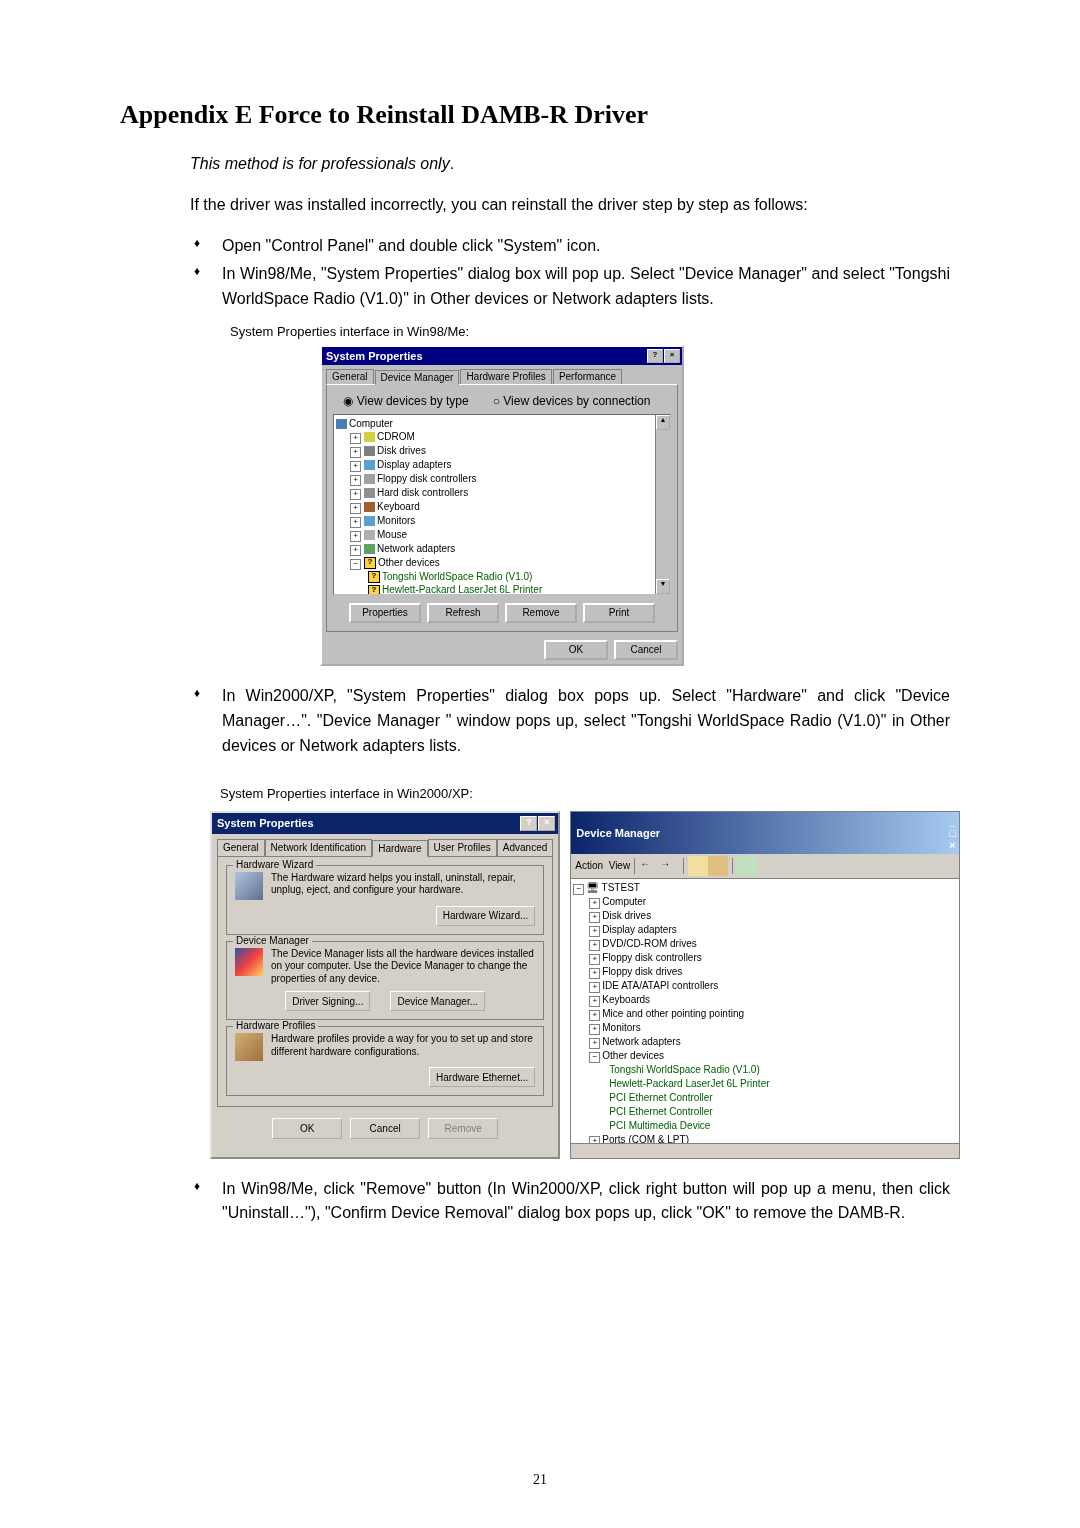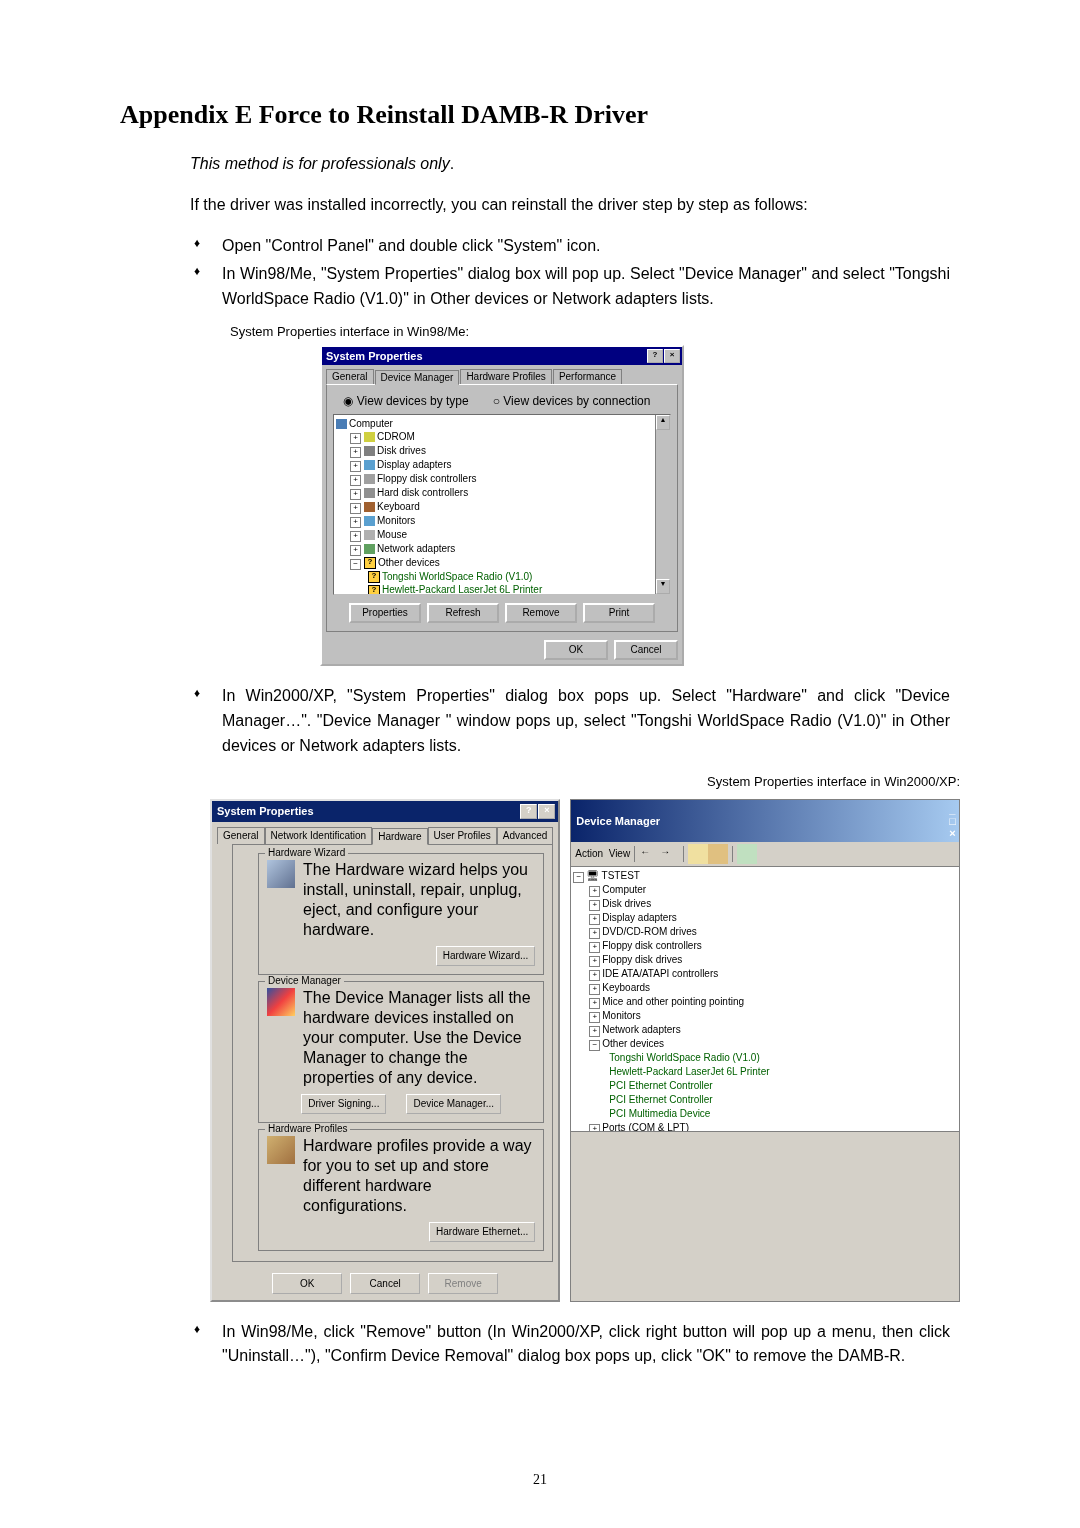--- a/index.html
+++ b/index.html
@@ -121,26 +121,26 @@
   }
   .xpdlg .xptitle {
     background:#0a246a; color:#fff; display:flex; justify-content:space-between; align-items:center;
     padding:3px 3px 3px 5px; font-weight:bold; font-size:11px;
   }
   .xpdlg .btns{display:flex; gap:1px;}
   .xpdlg .btn{width:15px;height:13px;background:#d4d0c8;border:1px outset #fff;font-size:9px;text-align:center;line-height:11px;}
   .xptabs{display:flex; padding:5px 5px 0 5px;}
   .xptab{padding:2px 5px;border:1px solid #808080;border-bottom:none;background:#d4d0c8;margin-right:0;font-size:10px; white-space:nowrap;}
   .xptab.active{background:#d4d0c8;position:relative;top:1px;border-bottom:1px solid #d4d0c8;}
-  .xpcontent{margin:0 5px 5px 20px;border:1px solid #808080;padding:8px 8px 4px 25px;}
+  .xpcontent{margin:0 5px 5px 5px;border:1px solid #808080;padding:8px 8px 4px 8px;}
   .groupbox{border:1px solid #808080;margin-bottom:6px;padding:6px 8px 8px 8px;position:relative;}
   .groupbox .gtitle{position:absolute;top:-7px;left:6px;background:#d4d0c8;padding:0 3px;font-size:10px;}
   .grow{display:flex;align-items:flex-start;gap:8px;}
   .gicon{width:28px;height:28px;flex:0 0 28px;}
-  .gtext{flex:1;font-size:16px;line-height:1.25;}
+  .gtext{flex:1;font-size:10px;line-height:1.25;}
   .gbtn{height:20px;border:1px outset #fff;background:#d4d0c8;font-size:10px;padding:0 6px;}
   .btnline{display:flex;justify-content:flex-end;gap:6px;margin-top:6px;}
   .btnline2{display:flex;justify-content:center;gap:20px;margin-top:6px;}
   .xpokrow{display:flex;justify-content:center;gap:8px;padding:6px;}
   .xpokrow .b{width:70px;height:21px;border:1px outset #fff;background:#d4d0c8;font-size:10px;}
   .xpokrow .b.dis{color:#808080;}
 
   
   .dmwin{width:480px;font-family:Tahoma,sans-serif;font-size:10px;border:1px solid #808080;background:#d4d0c8;}
   .dmwin .dmtitle{background:linear-gradient(to right,#0a246a,#a6caf0);color:#fff;display:flex;justify-content:space-between;align-items:center;padding:3px 3px 3px 5px;font-weight:bold;font-size:11px;}
@@ -226,21 +226,21 @@
         <button class="b">OK</button>
         <button class="b">Cancel</button>
       </div>
     </div>
   </div>
 
   <ul class="bullet-list">
     <li>In Win2000/XP, "System Properties" dialog box pops up. Select "Hardware" and click "Device Manager…". "Device Manager " window pops up, select "Tongshi WorldSpace Radio (V1.0)" in Other devices or Network adapters lists.</li>
   </ul>
 
-  <p class="caption" style="margin-left:100px;margin-top:14px;text-align:right;">System Properties interface in Win2000/XP:</p>
+  <p class="caption" style="margin-left:100px;margin-top:26px;">System Properties interface in Win2000/XP:</p>
 
   <div class="screenshot-wrap2">
 
     <div class="xpdlg">
       <div class="xptitle">
         <span>System Properties</span>
         <div class="btns">
           <div class="btn">?</div>
           <div class="btn">×</div>
         </div>

